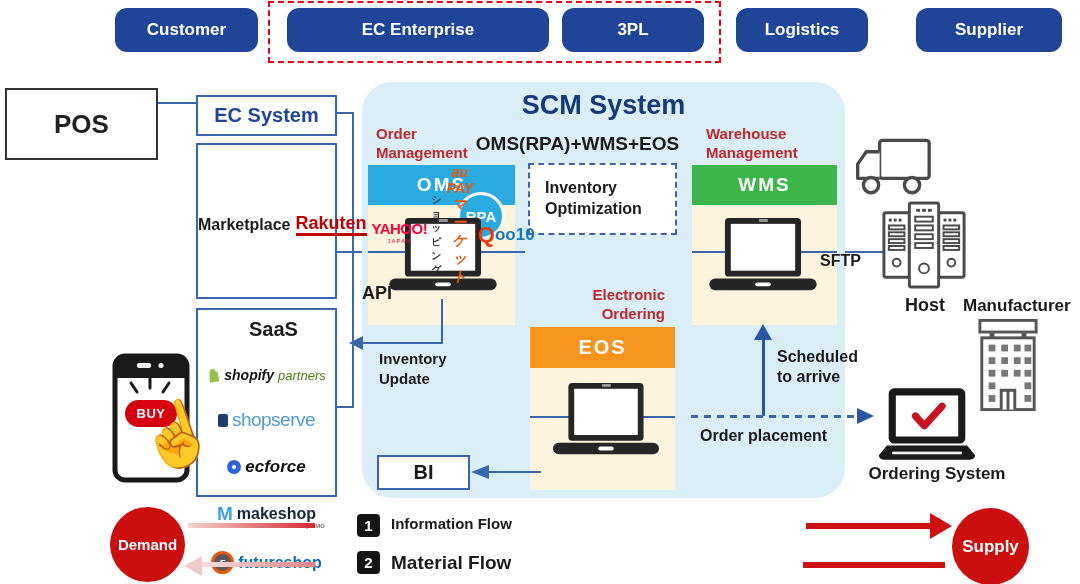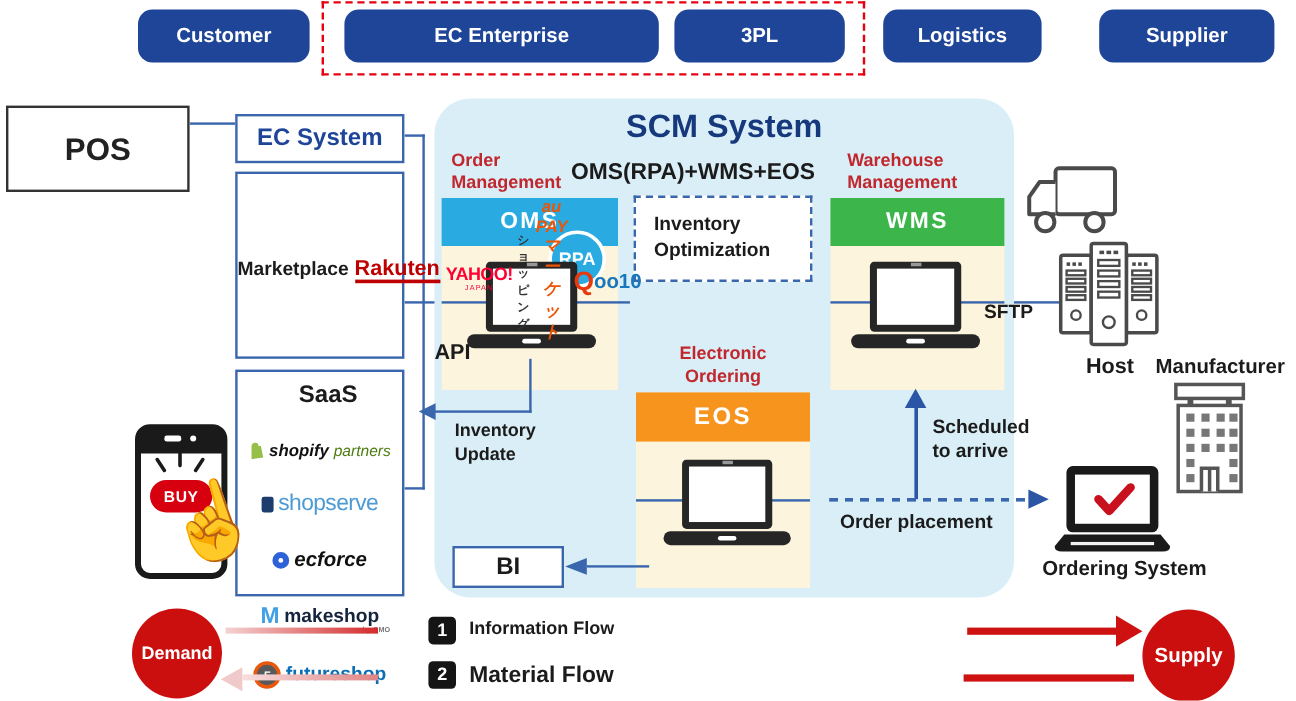--- a/index.html
+++ b/index.html
@@ -86,21 +86,21 @@
   <div class="line" style="left:692px;top:251px;width:145px;height:2px;"></div>
   <svg class="abs" style="left:703px;top:218px;" width="118" height="80" viewBox="0 0 120 82">
     <rect x="22" y="0" width="78" height="60" rx="4" fill="#262626"></rect>
     <rect x="28" y="6" width="66" height="48" fill="#fff"></rect>
     <rect x="57" y="1" width="9" height="3" fill="#999"></rect>
     <rect x="6" y="62" width="110" height="12" rx="6" fill="#262626"></rect>
     <rect x="53" y="66" width="16" height="4" rx="2" fill="#fff"></rect>
   </svg>
   <div class="lbl" style="left:820px;top:252px;font-size:16px;">SFTP</div>
 
-  <div class="redlbl" style="left:540px;top:285px;width:125px;text-align:center;">Electronic Ordering</div>
+  <div class="redlbl" style="left:540px;top:285px;width:125px;text-align:right;">Electronic Ordering</div>
   <div class="abs cream" style="left:530px;top:327px;width:145px;height:163px;"></div>
   <div class="abs flexc" style="left:530px;top:327px;width:145px;height:41px;background:var(--eos_orange);color:#fff;font-weight:bold;font-size:20px;letter-spacing:2px;">
       <span>EOS</span>
     </div>
   <div class="line" style="left:530px;top:416px;width:145px;height:2px;"></div>
   <svg class="abs" style="left:547px;top:383px;" width="116" height="79" viewBox="0 0 120 82">
     <rect x="22" y="0" width="78" height="60" rx="4" fill="#262626"></rect>
     <rect x="28" y="6" width="66" height="48" fill="#fff"></rect>
     <rect x="57" y="1" width="9" height="3" fill="#999"></rect>
     <rect x="6" y="62" width="110" height="12" rx="6" fill="#262626"></rect>

